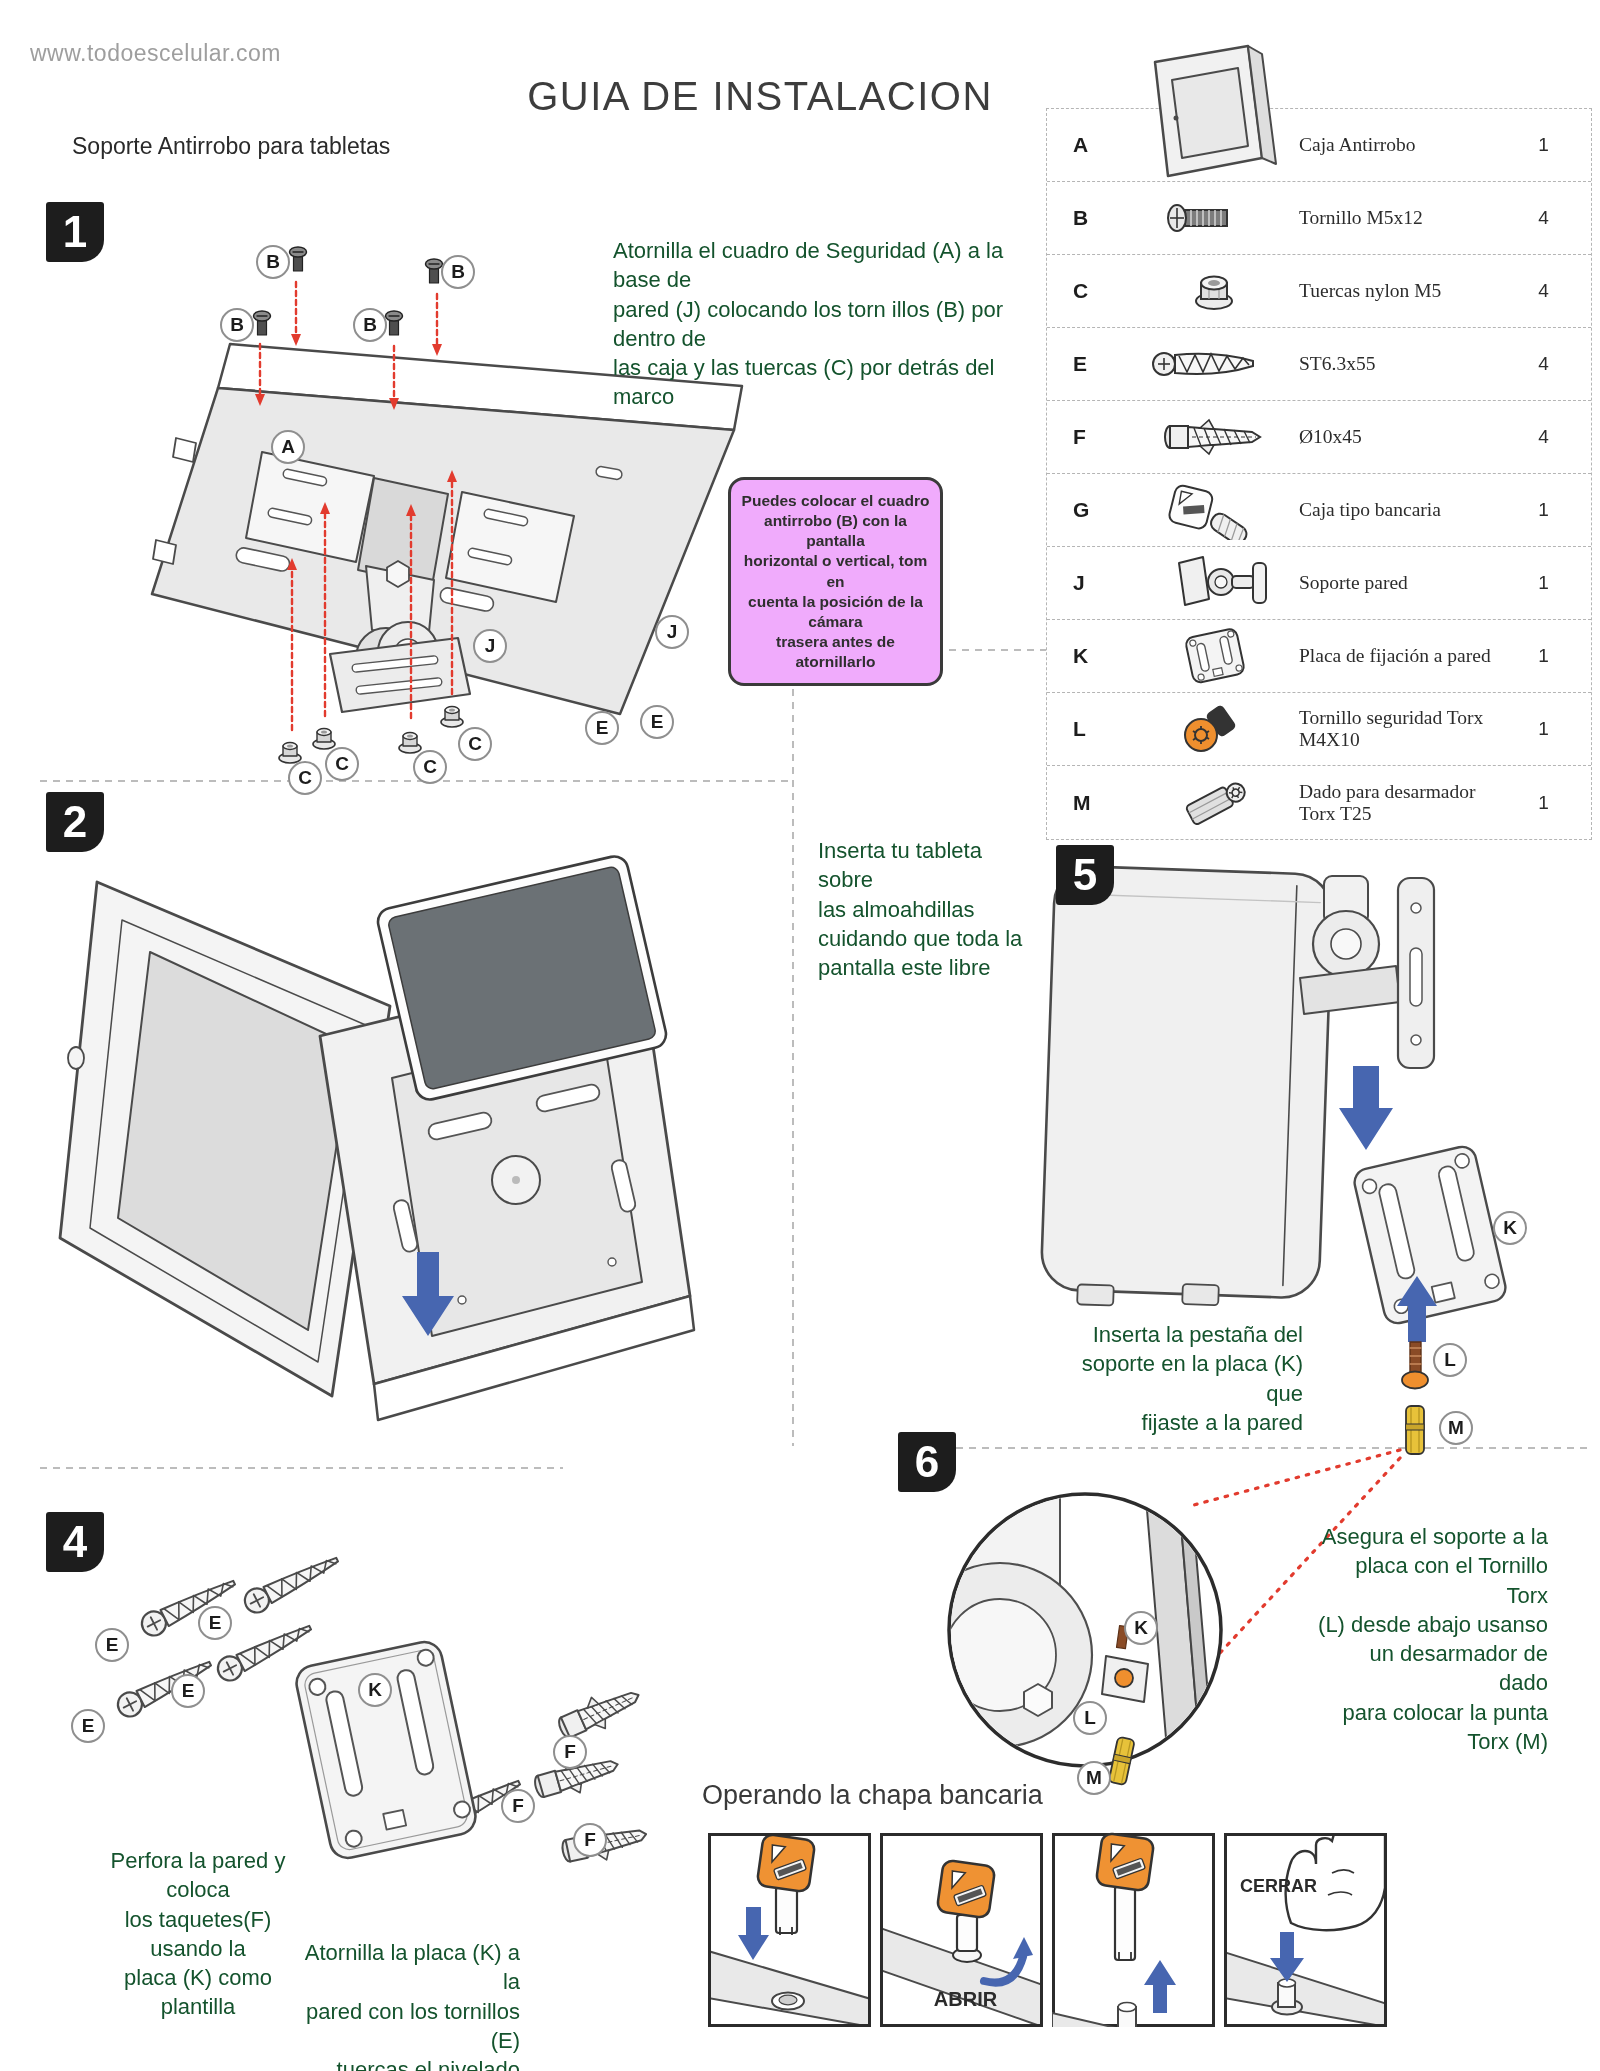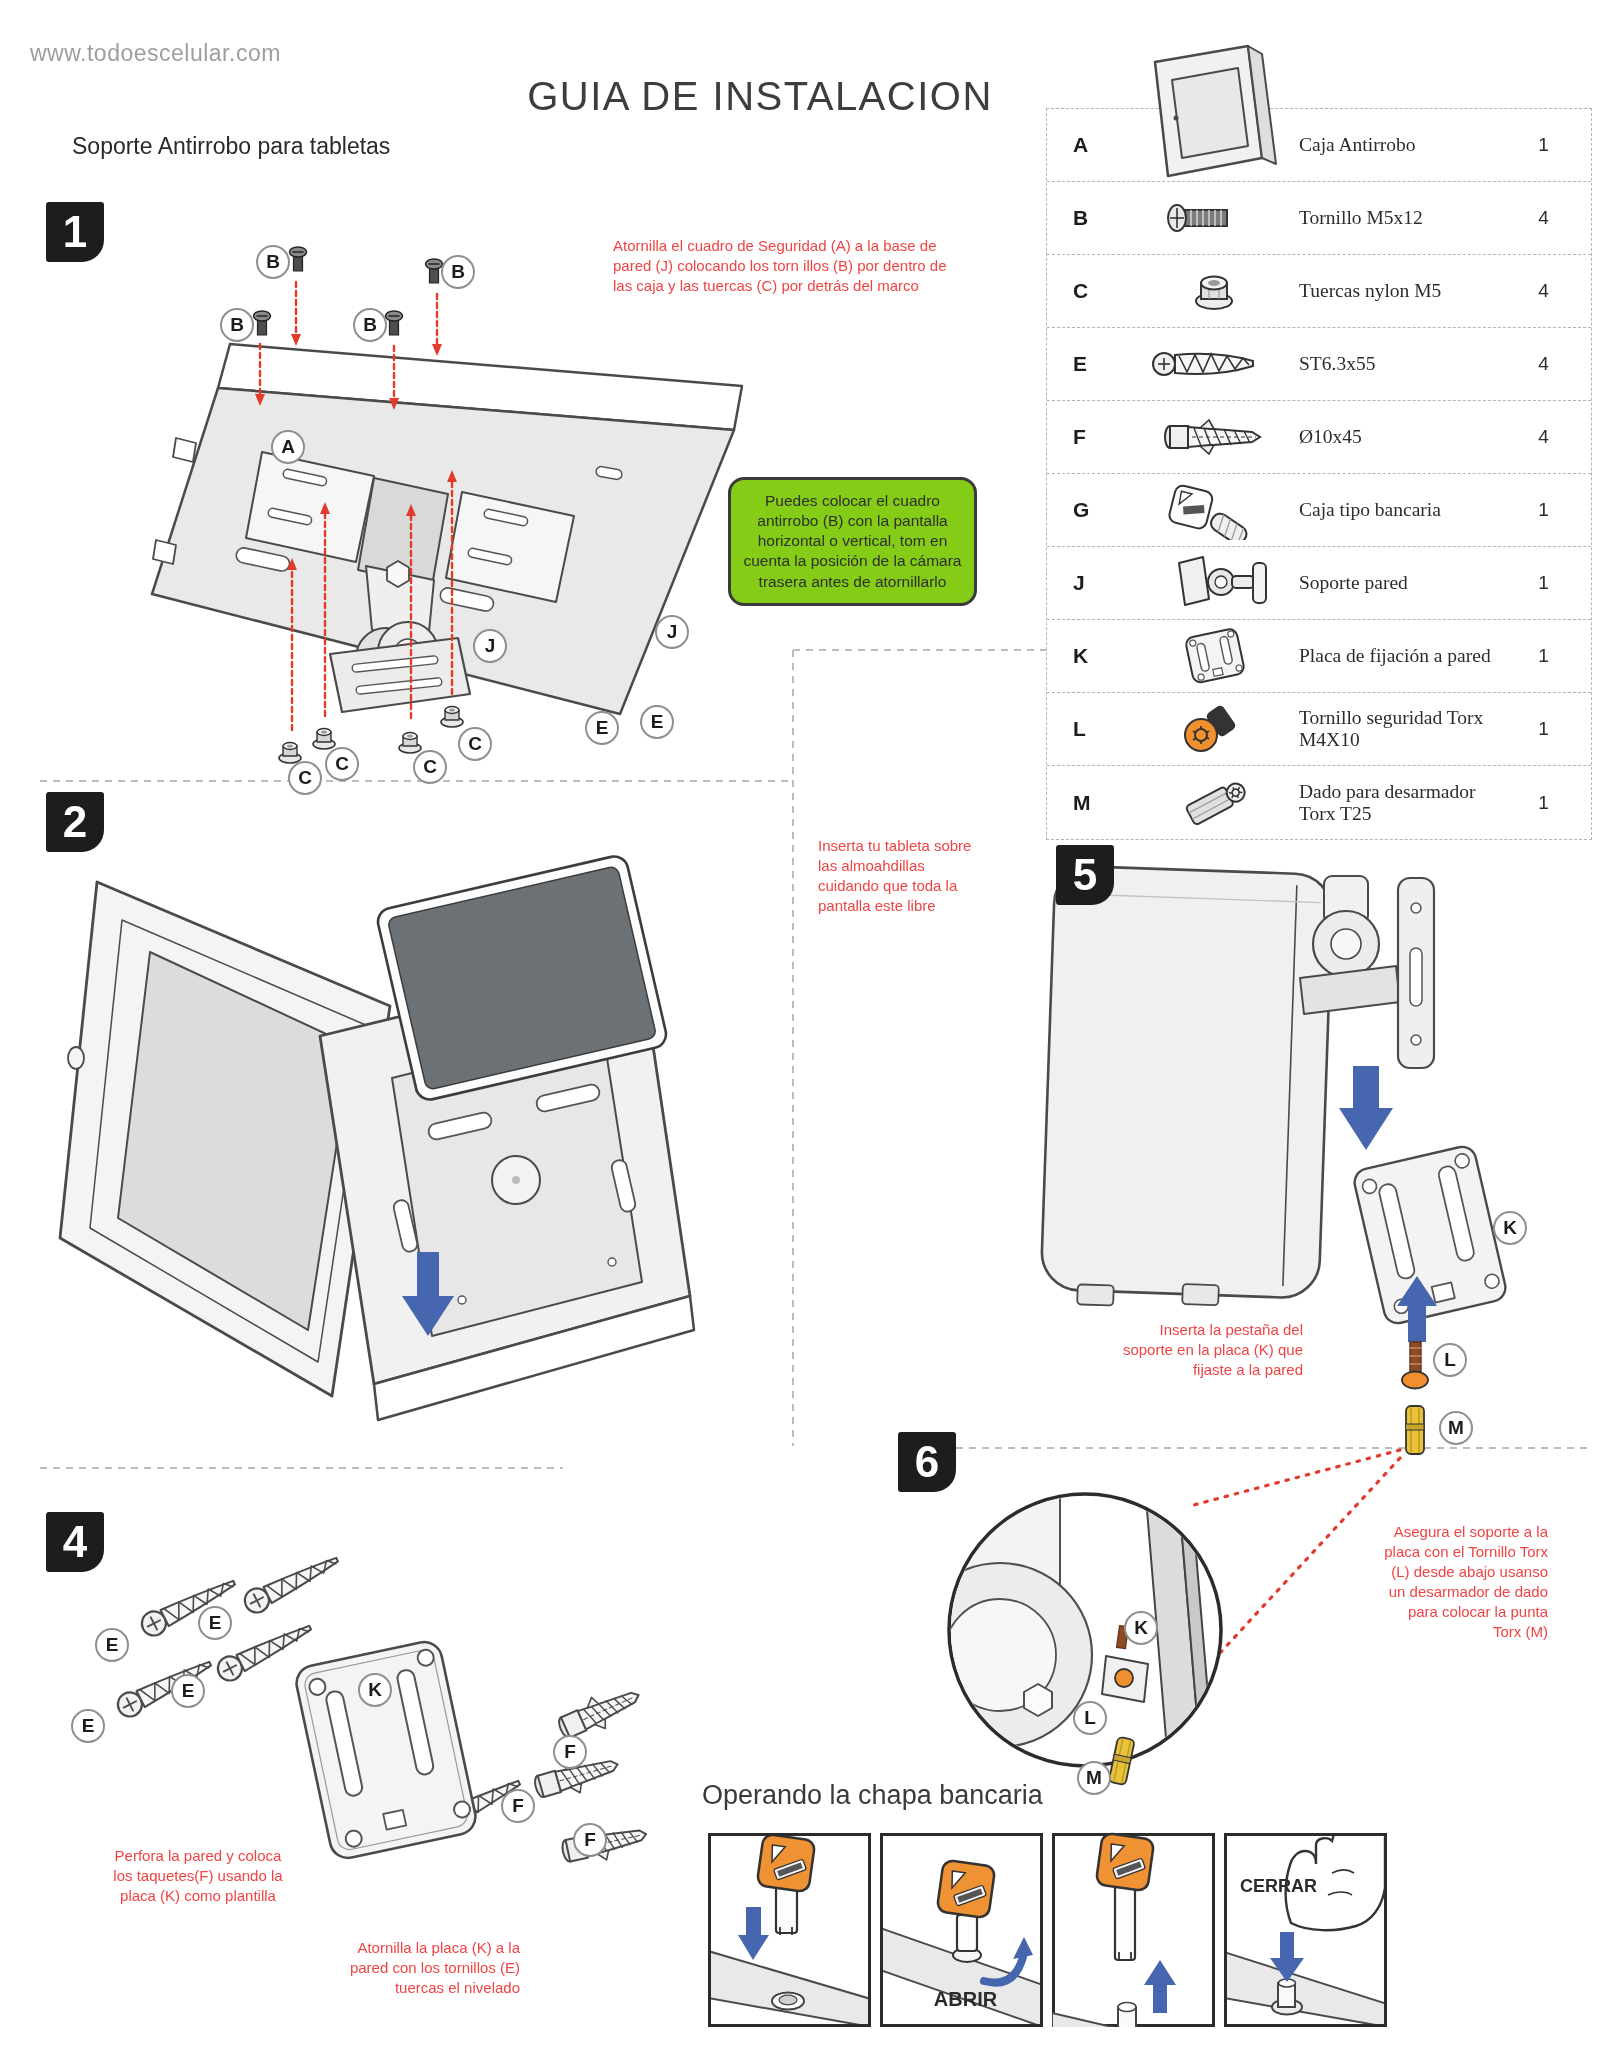--- a/index.html
+++ b/index.html
@@ -22,24 +22,24 @@
   .pqty{width:95px;flex:none;text-align:center;font-size:19px;color:#2c2c2c;}
   
   .badge{position:absolute;z-index:4;width:58px;height:60px;background:#1d1d1d;color:#fff;
          font-size:44px;font-weight:bold;display:flex;align-items:center;justify-content:center;
          border-radius:3px 3px 22px 3px;}
   
   .co{position:absolute;z-index:4;width:34px;height:34px;border:2px solid #8f8f8f;border-radius:50%;
       background:#fff;display:flex;align-items:center;justify-content:center;
       font-weight:bold;font-size:19px;color:#1c1c1c;box-sizing:border-box;}
   
-  .txt{position:absolute;z-index:4;font-size:15px;line-height:1.33;color:#ef4444;white-space:pre-line;}
-  .note{position:absolute;z-index:4;left:728px;top:477px;width:249px;box-sizing:border-box;
-        background:#84cc16;border:3px solid #3a3a3a;border-radius:16px;padding:11px 10px;
-        font-size:15.5px;font-weight:normal;color:#2f2f2f;text-align:center;line-height:1.3;white-space:pre-line;}
+  .txt{position:absolute;z-index:4;font-size:22px;line-height:1.33;color:#14532d;white-space:pre-line;}
+  .note{position:absolute;z-index:4;left:728px;top:477px;width:215px;box-sizing:border-box;
+        background:#f0abfc;border:3px solid #3a3a3a;border-radius:16px;padding:11px 10px;
+        font-size:15.5px;font-weight:bold;color:#2f2f2f;text-align:center;line-height:1.3;white-space:pre-line;}
   .lockhead{position:absolute;left:702px;top:1780px;font-size:27px;color:#3a3a3a;z-index:4;}
   .plabel{position:absolute;z-index:5;font-weight:bold;color:#2b2b2b;}
   
   .panel{position:absolute;top:1833px;width:163px;height:194px;border:3px solid #2b2b2b;
          box-sizing:border-box;z-index:2;overflow:hidden;background:#fff;}
   .panel svg{position:absolute;left:-3px;top:-3px;}
   .panel.ovis{overflow:visible;background:transparent;}
 </style>
 </head>
 <body>

